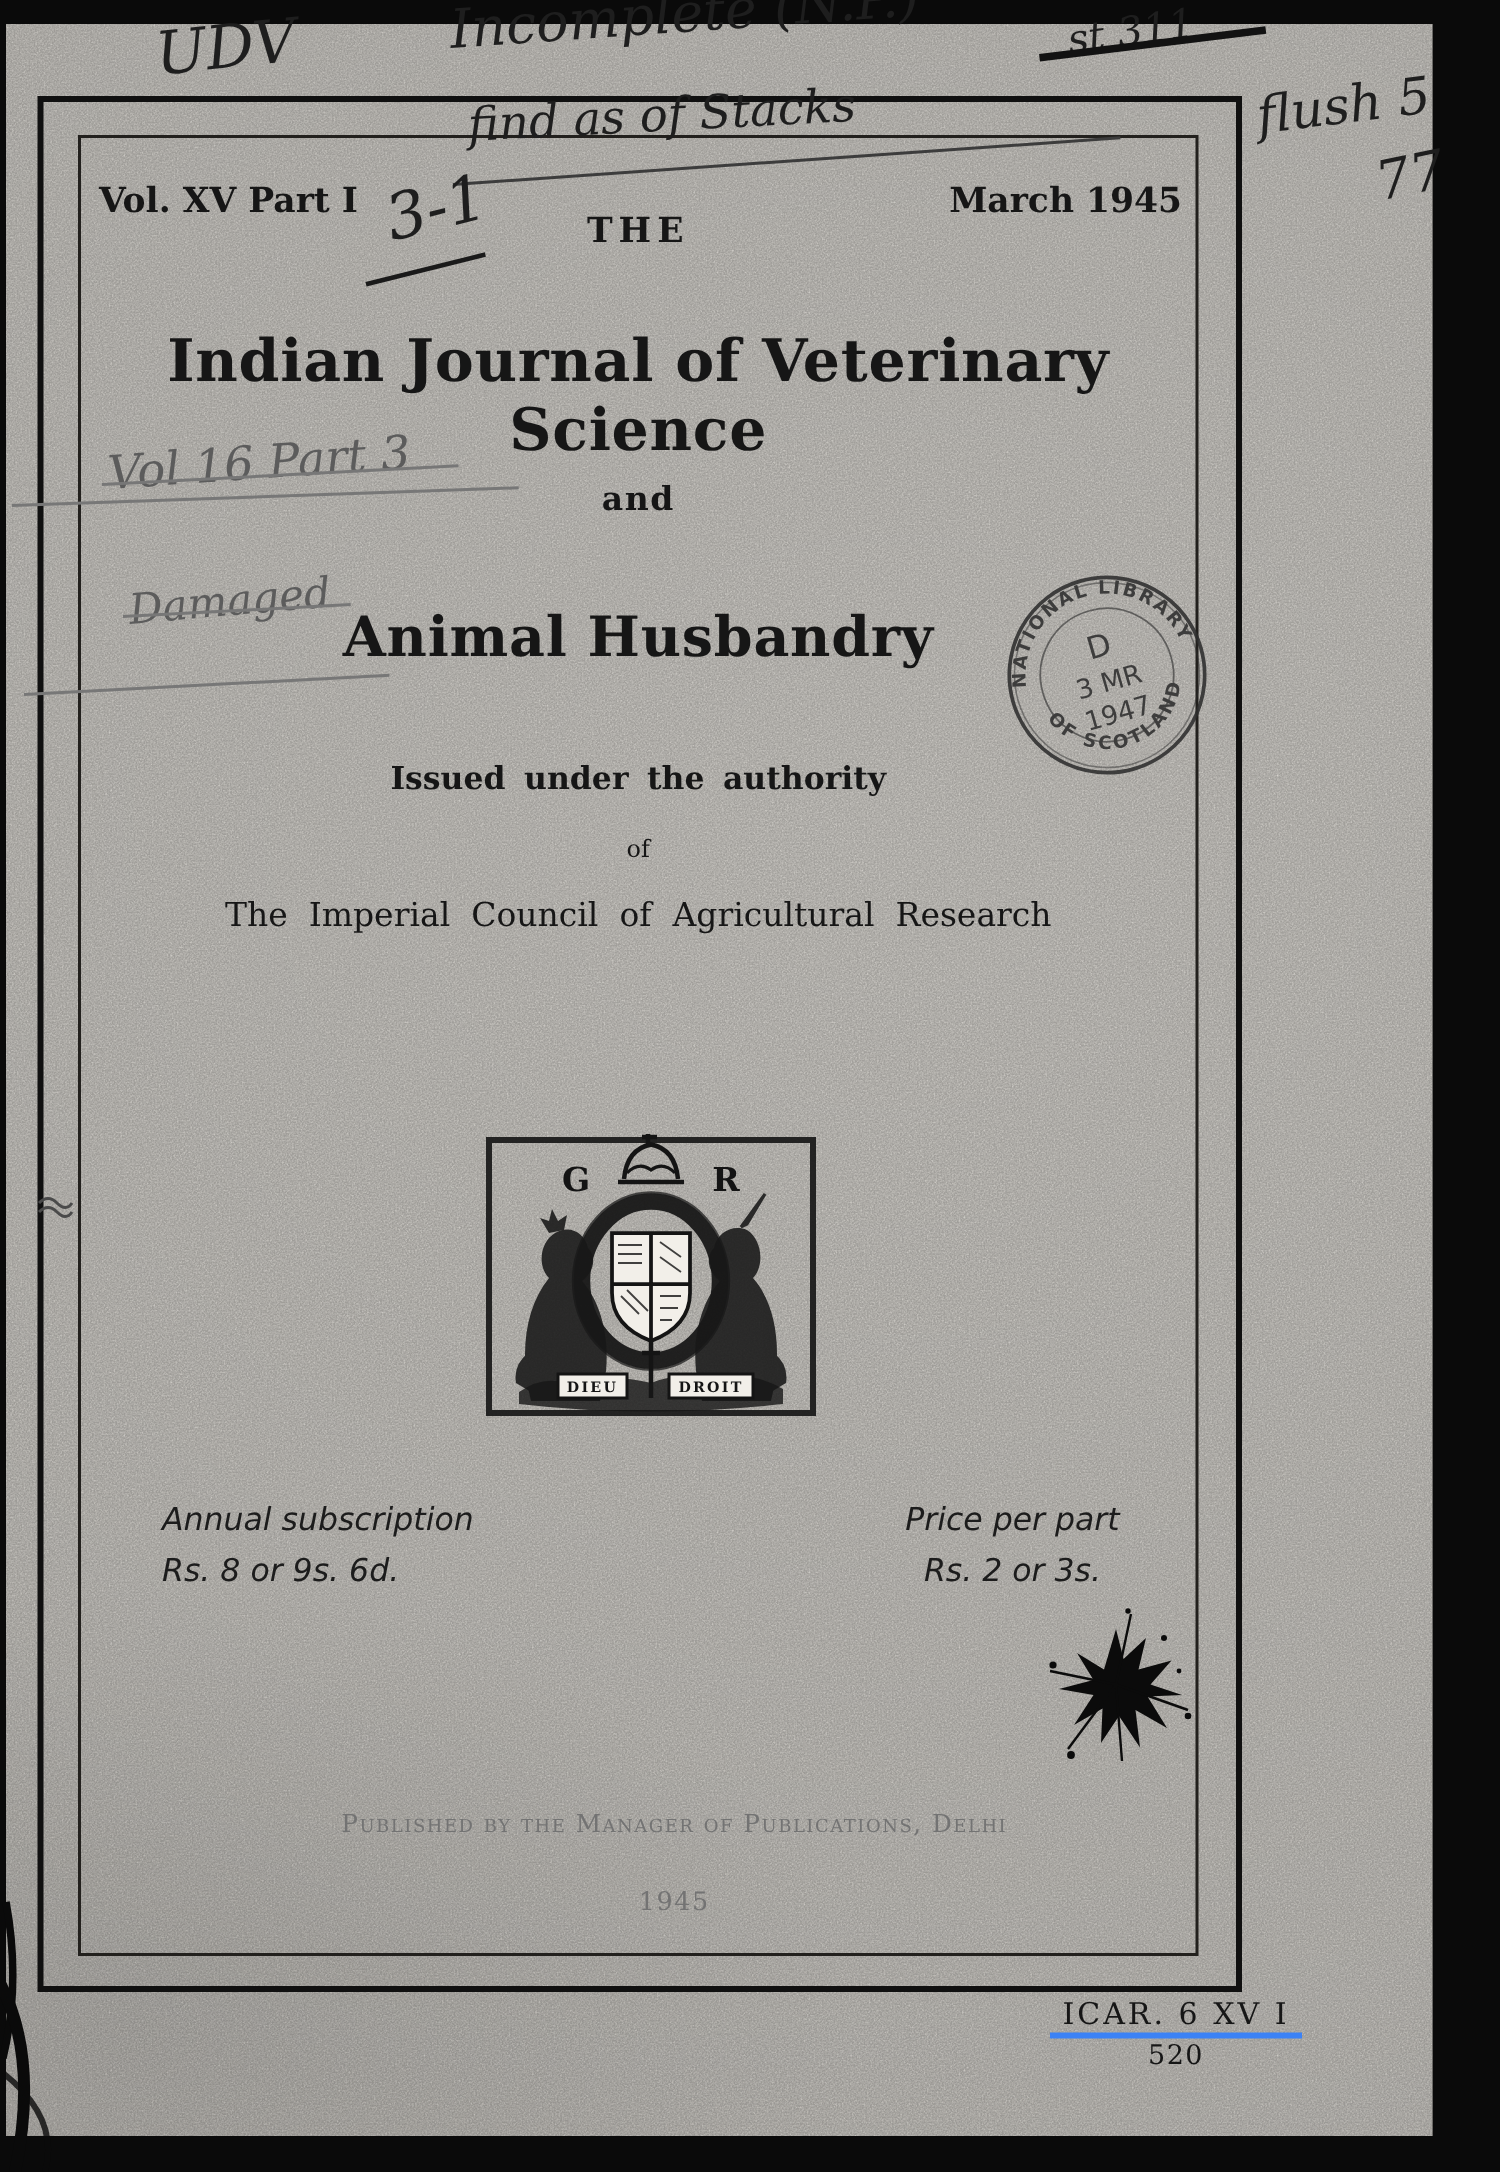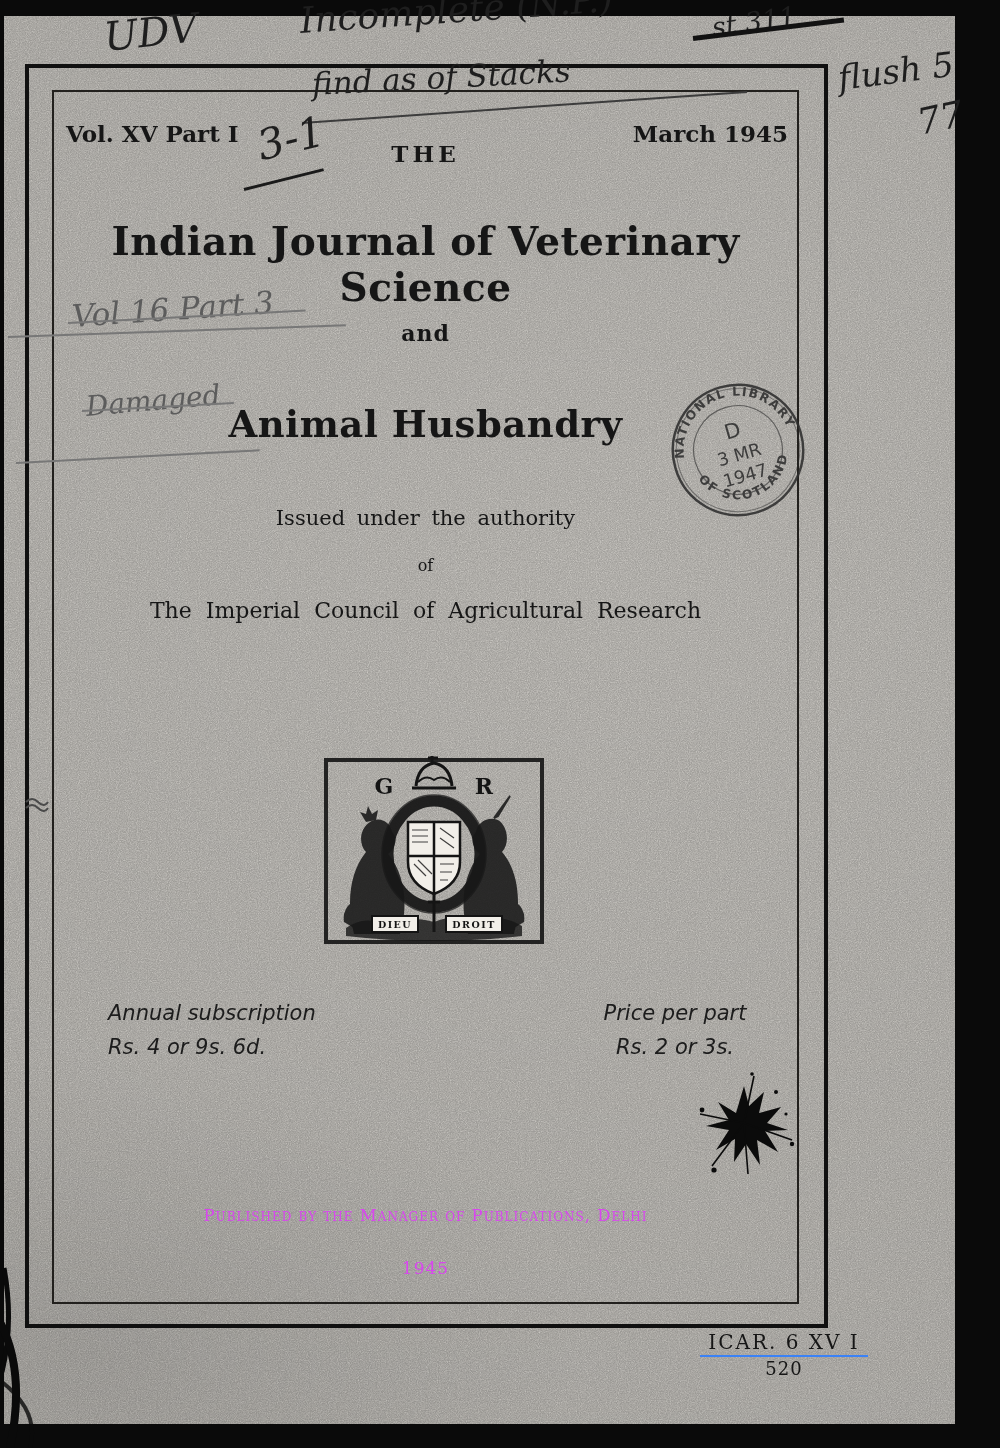--- a/index.html
+++ b/index.html
@@ -18,28 +18,28 @@
                border:2px solid #22201d;box-sizing:border-box;}
   .abs{position:absolute;}
   .ctr{left:52px;width:747px;text-align:center;}
   
   .volrow{left:66px;top:120px;width:722px;display:flex;justify-content:space-between;
           font-weight:bold;font-size:23px;}
   .the{top:140px;font-weight:bold;font-size:23px;letter-spacing:4px;}
   .title1{top:218px;font-weight:bold;font-size:39px;letter-spacing:0.5px;}
   .and{top:320px;font-weight:bold;font-size:22px;letter-spacing:1px;}
   .title2{top:402px;font-weight:bold;font-size:37px;letter-spacing:0.5px;}
-  .auth1{top:506px;font-size:21px;word-spacing:5px;}
+  .auth1{top:506px;font-size:21px;word-spacing:5px;font-weight:bold;}
   .auth2{top:556px;font-size:16px;}
   .auth3{top:598px;font-size:22px;word-spacing:7px;}
   .price-block{font-family:"DejaVu Sans","Liberation Sans",sans-serif;font-style:italic;
                font-size:21px;color:#1c1c1c;line-height:34px;}
-  .imprint{font-variant:small-caps;font-size:16.5px;letter-spacing:1px;color:#d946ef;}
+  .imprint{font-variant:small-caps;font-size:16.5px;letter-spacing:1px;color:#737373;margin-left:24px;}
   .shelf{left:700px;top:1330px;width:168px;text-align:center;font-size:20px;letter-spacing:2px;}
-  .shelf .top{border-bottom:2px solid #3b82f6;padding-bottom:1px;}
+  .shelf .top{border-bottom:4px solid #3b82f6;padding-bottom:1px;}
   .shelf .bottom{font-size:18px;letter-spacing:1px;padding-top:1px;}
   
   .hw{font-style:italic;color:#1e1e1e;white-space:nowrap;transform-origin:left center;}
   .pencil{color:#5c5c5c;}
   .strike{position:absolute;background:#3c3c3c;height:2px;transform-origin:left center;}
   .pstrike{background:#777;height:2px;}
   .heavy{height:5px;background:#121212;}
   
   #stamp{left:664px;top:376px;width:148px;height:148px;transform:rotate(-16deg);opacity:.88;}
   
@@ -169,21 +169,21 @@
     <g>
       <rect x="50" y="164" width="46" height="16" fill="#f2efe9" stroke="#141414" stroke-width="2"></rect>
       <rect x="124" y="164" width="56" height="16" fill="#f2efe9" stroke="#141414" stroke-width="2"></rect>
       <text x="73" y="176" font-size="9.5" font-weight="bold" fill="#141414" text-anchor="middle" letter-spacing="1.5">DIEU</text>
       <text x="152" y="176" font-size="9.5" font-weight="bold" fill="#141414" text-anchor="middle" letter-spacing="1.5">DROIT</text>
     </g>
   </svg>
 
   <div class="abs price-block" style="left:108px;top:996px;">
     <div>Annual subscription</div>
-    <div>Rs. 4 or 9s. 6d.</div>
+    <div>Rs. 8 or 9s. 6d.</div>
   </div>
   <div class="abs price-block" style="left:600px;top:996px;width:150px;text-align:center;">
     <div>Price per part</div>
     <div>Rs. 2 or 3s.</div>
   </div>
 
   <svg id="blot" class="abs" viewBox="0 0 116 112">
     <path fill="#0b0b0b" d="M56 18 L61 38 L76 24 L71 45 L93 39 L79 55 L100 62 L77 63 L90 84 L69 72 L72 97 L58 76 L46 94 L47 71 L28 82 L41 62 L18 58 L41 52 L30 34 L48 45 Z"></path>
     <g stroke="#0b0b0b" stroke-width="1.6">
       <path d="M56 55 L12 46 M56 55 L104 72 M56 55 L60 106 M56 55 L24 98 M56 55 L66 8"></path>

